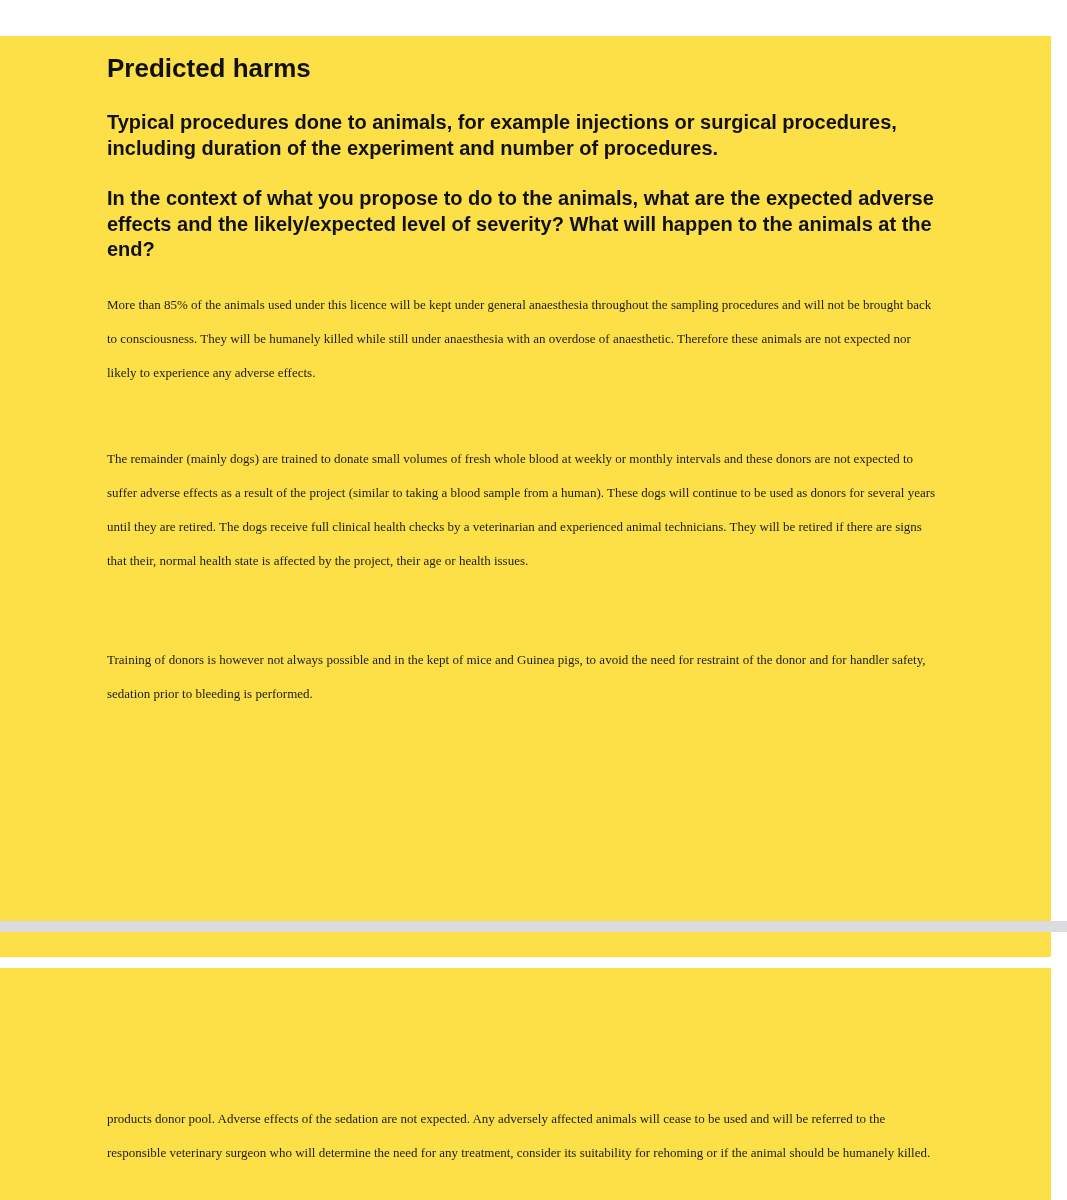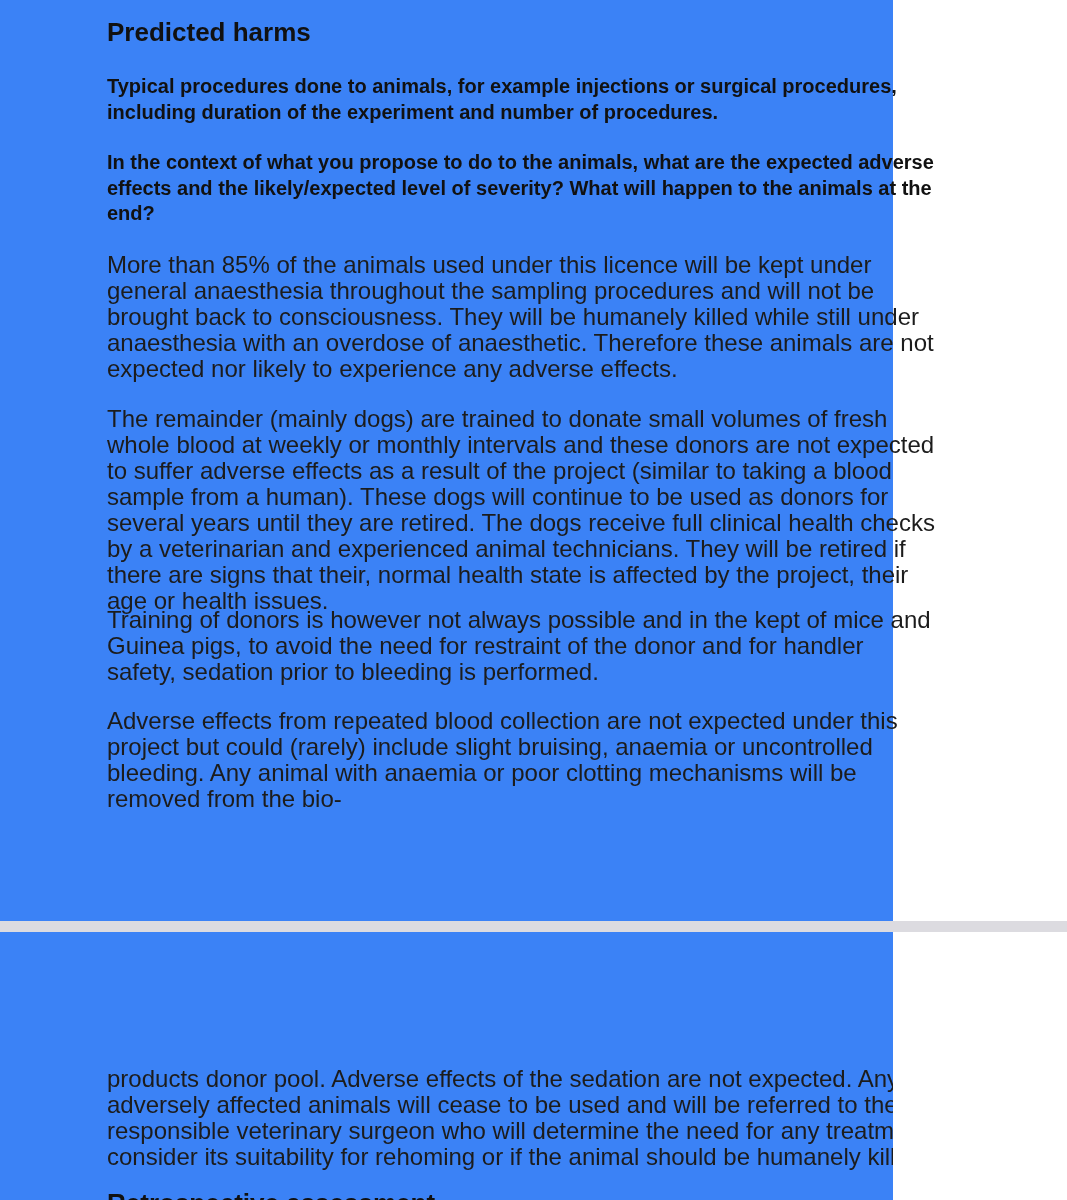--- a/index.html
+++ b/index.html
@@ -11,22 +11,23 @@
       width: 1067px;
       height: 1200px;
       overflow: hidden;
       position: relative;
       font-family: "Liberation Sans", sans-serif;
       color: #1a1a1a;
     }
     .page {
       position: absolute;
       left: 0;
-      width: 893px;
-      background: #3b82f6;
+      width: 1051px;
+      background: #fde047;
+      margin-top: 36px;
     }
     .page-1 { top: 0; height: 921px; }
     .page-gap {
       position: absolute;
       left: 0;
       top: 921px;
       width: 1067px;
       height: 11px;
       background: #dcdbe0;
     }
@@ -45,23 +46,24 @@
     }
     p.question {
       margin: 0;
       font-size: 20px;
       font-weight: bold;
       line-height: 25.5px;
       color: #111;
     }
     p.body-text {
       margin: 0;
-      font-size: 24px;
-      line-height: 26px;
+      font-size: 13px;
+      line-height: 34px;
       color: #1c1c1c;
+      font-family: Liberation Serif, serif;
     }
     .title-pos { top: 17px; }
     .q1-pos { top: 74px; }
     .q2-pos { top: 150px; }
     .p1-pos { top: 252px; }
     .p2-pos { top: 406px; }
     .p3-pos { top: 607px; }
     .p4-pos { top: 708px; }
     .p5-pos { top: 134px; }
     .next-heading-pos { top: 256px; }
@@ -76,21 +78,20 @@
 </head>
 <body>
 
 <div class="page page-1">
   <h1 class="content section-title title-pos">Predicted harms</h1>
   <p class="content question q2-pos">In the context of what you propose to do to the animals, what are the expected adverse effects and the likely/expected level of severity? What will happen to the animals at the end?</p>
   <p class="content question q1-pos">Typical procedures done to animals, for example injections or surgical procedures, including duration of the experiment and number of procedures.</p>
   <p class="content body-text p1-pos">More than 85% of the animals used under this licence will be kept under general anaesthesia throughout the sampling procedures and will not be brought back to consciousness. They will be humanely killed while still under anaesthesia with an overdose of anaesthetic. Therefore these animals are not expected nor likely to experience any adverse effects.</p>
   <p class="content body-text p2-pos">The remainder (mainly dogs) are trained to donate small volumes of fresh whole blood at weekly or monthly intervals and these donors are not expected to suffer adverse effects as a result of the project (similar to taking a blood sample from a human).  These dogs will continue to be used as donors for several years until they are retired.  The dogs receive full clinical health checks by a veterinarian and experienced animal technicians. They will be retired if there are signs that their, normal health state is affected by the project, their age or health issues.</p>
   <p class="content body-text p3-pos">Training of donors is however not always possible and in the kept of mice and Guinea pigs, to avoid the need for restraint of the donor and for handler safety, sedation prior to bleeding is performed.</p>
-  <p class="content body-text p4-pos">Adverse effects from repeated blood collection are not expected under this project but could (rarely) include slight bruising, anaemia or uncontrolled bleeding. Any animal with anaemia or poor clotting mechanisms will be removed from the bio-</p>
 </div>
 
 <div class="page-gap"></div>
 
 <div class="page page-2">
   <p class="content body-text p5-pos">products donor pool. Adverse effects of the sedation are not expected. Any adversely affected animals will cease to be used and will be referred to the responsible veterinary surgeon who will determine the need for any treatment, consider its suitability for rehoming or if the animal should be humanely killed.</p>
   <h2 class="content next-heading next-heading-pos">Retrospective assessment</h2>
 </div>
 
 </body></html>

